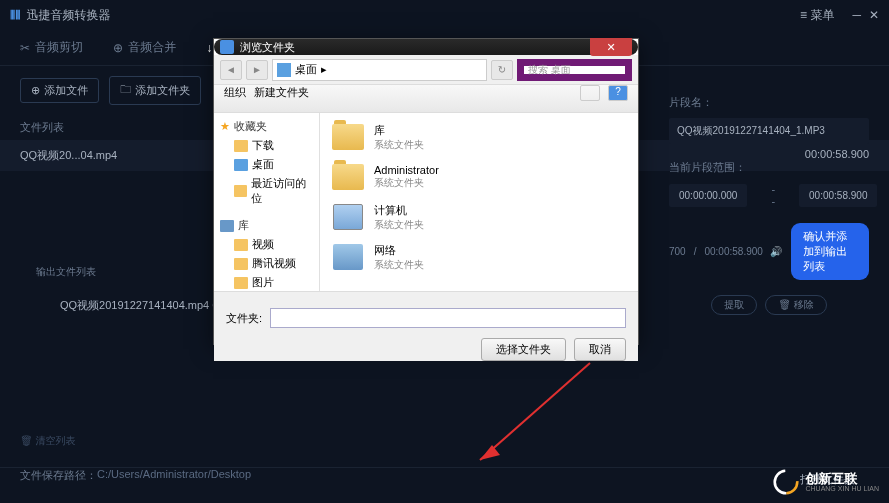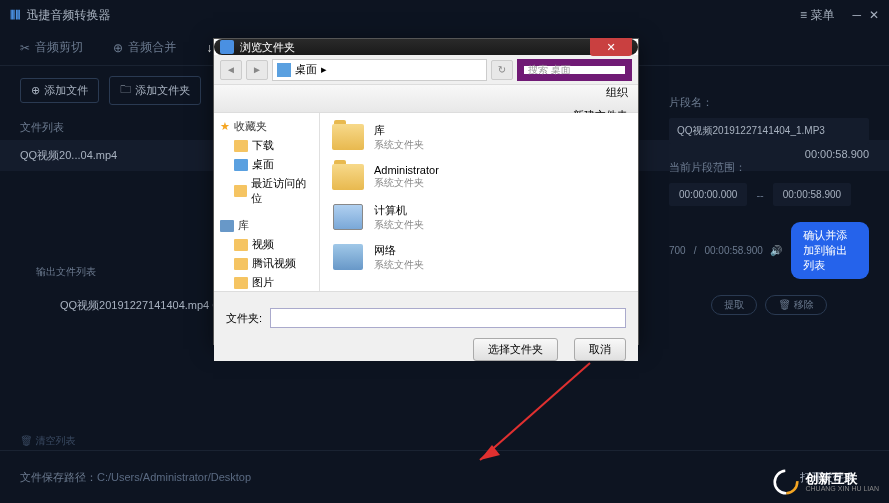--- a/index.html
+++ b/index.html
@@ -18,37 +18,37 @@
 
 .toolbar { display: flex; align-items: center; padding: 10px 20px; gap: 10px; }
 .btn-outline { border: 1px solid #2a3a52; color: #a8b2c0; padding: 4px 10px; border-radius: 3px; font-size: 11px; cursor: pointer; display: flex; align-items: center; gap: 4px; }
 
 .file-header { display: flex; padding: 5px 20px; color: #6b7a8f; font-size: 11px; justify-content: space-between; }
 .file-row { display: flex; padding: 8px 20px; color: #a8b2c0; font-size: 11px; justify-content: space-between; background: #141c2c; }
 
 .right-panel { position: absolute; right: 20px; top: 95px; width: 200px; color: #6b7a8f; font-size: 11px; }
 .right-panel .label { margin-bottom: 8px; }
 .right-panel .value-box { background: #141c2c; padding: 6px 8px; color: #a8b2c0; font-size: 10px; border-radius: 2px; margin-bottom: 16px; }
-.time-row { display: flex; gap: 9px; align-items: center; margin-bottom: 16px; }
+.time-row { display: flex; gap: 24px; align-items: center; margin-bottom: 16px; }
 .time-box { background: #141c2c; padding: 6px 10px; color: #a8b2c0; font-size: 10px; border-radius: 2px; }
 .play-row { display: flex; align-items: center; gap: 8px; font-size: 10px; color: #6b7a8f; }
 .btn-primary { background: #2563eb; color: #fff; padding: 6px 12px; border-radius: 9px; font-size: 11px; cursor: pointer; }
 
 .output-section { position: absolute; top: 265px; left: 20px; right: 20px; }
 .output-title { color: #6b7a8f; font-size: 10px; margin-bottom: 8px; margin-left: 16px; }
 .output-header { display: flex; padding: 6px 0; color: #6b7a8f; font-size: 11px; border-bottom: 1px solid #1a2332; }
 .output-row { display: flex; padding: 8px 0; color: #a8b2c0; font-size: 11px; align-items: center; }
 .col-name { flex: 2; padding-left: 40px; }
 .col-status { width: 120px; text-align: center; }
 .col-ops { width: 200px; display: flex; gap: 8px; justify-content: center; }
 .small-btn { border: 1px solid #2a3a52; color: #6b7a8f; padding: 2px 12px; border-radius: 10px; font-size: 10px; cursor: pointer; }
 
 .clear-link { position: absolute; bottom: 55px; left: 20px; color: #3a4a62; font-size: 10px; cursor: pointer; }
 
-.footer { position: absolute; bottom: 0; left: 0; right: 0; height: 53px; display: flex; align-items: center; padding: 0 20px; color: #6b7a8f; font-size: 11px; border-top: 1px solid #1a2332; }
+.footer { position: absolute; bottom: 0; left: 0; right: 0; height: 36px; display: flex; padding: 0 20px; color: #6b7a8f; font-size: 11px; border-top: 1px solid #1a2332; }
 .footer .path { color: #5a6a82; }
 .footer .spacer { flex: 1; }
 .footer-btn { padding: 4px 14px; color: #a8b2c0; font-size: 11px; cursor: pointer; margin-left: 8px; }
 .footer-btn.highlight { border: 2px solid #e03030; }
 
 
 .watermark { position: absolute; bottom: 8px; right: 10px; display: flex; align-items: center; gap: 6px; }
 .watermark-logo { width: 26px; height: 26px; }
 .watermark-text { color: #fff; font-size: 13px; font-weight: bold; line-height: 1; }
 .watermark-sub { color: #888; font-size: 7px; }
@@ -62,21 +62,21 @@
 .dlg-title .icon { width: 14px; height: 14px; background: #4a90e2; border-radius: 2px; margin-right: 6px; }
 .dlg-title .spacer { flex: 1; }
 .dlg-close { width: 42px; height: 18px; background: #c94040; color: #fff; text-align: center; font-size: 11px; line-height: 18px; border-radius: 0 0 3px 3px; cursor: pointer; }
 
 .dlg-nav { height: 30px; background: #f0f0f0; display: flex; align-items: center; padding: 0 6px; gap: 4px; border-bottom: 1px solid #ddd; }
 .nav-arrow { width: 22px; height: 20px; background: #e8e8e8; border: 1px solid #ccc; border-radius: 2px; display: flex; align-items: center; justify-content: center; font-size: 10px; color: #888; }
 .breadcrumb { flex: 1; height: 22px; background: #fff; border: 1px solid #ccc; display: flex; align-items: center; padding: 0 4px; font-size: 11px; gap: 4px; }
 .bc-icon { width: 14px; height: 14px; background: #5aa0e0; }
 .search-box { width: 115px; height: 22px; background: #fff; border: 7px solid #701a75; font-size: 10px; color: #999; padding: 0 4px; display: flex; align-items: center; }
 
-.dlg-toolbar { height: 28px; background: linear-gradient(#f8f8f8,#e8e8e8); display: flex; align-items: flex-end; padding: 0 10px; font-size: 11px; gap: 8px; border-bottom: 1px solid #ddd; flex-direction: column; }
+.dlg-toolbar { height: 28px; background: linear-gradient(#f8f8f8,#e8e8e8); display: flex; align-items: flex-start; padding: 0 10px; font-size: 11px; gap: 8px; border-bottom: 1px solid #ddd; }
 .dlg-toolbar span { cursor: pointer; }
 .dlg-toolbar .spacer { flex: 1; }
 .view-icon { width: 20px; height: 16px; border: 1px solid #ccc; border-radius: 2px; }
 
 .dlg-body { display: flex; height: 178px; }
 .dlg-sidebar { width: 106px; background: #fff; border-right: 1px solid #e0e0e0; overflow: hidden; padding: 4px 0; }
 .tree-item { display: flex; align-items: center; padding: 2px 6px; font-size: 11px; gap: 4px; cursor: pointer; }
 .tree-item.fav { color: #333; }
 .tree-item .star { color: #f5a623; }
 .tree-item .folder-i { width: 14px; height: 12px; background: #f5c462; border-radius: 1px; }
@@ -89,21 +89,21 @@
 .content-item .sub { color: #888; font-size: 10px; }
 
 .folder-big { width: 32px; height: 26px; background: linear-gradient(#f7d98a,#e8b94f); border-radius: 2px; position: relative; }
 .folder-big::before { content: ""; position: absolute; top: -4px; left: 2px; width: 12px; height: 4px; background: #e8b94f; border-radius: 2px 2px 0 0; }
 .computer-icon { width: 30px; height: 26px; background: linear-gradient(#b0d0f0,#7aa8d8); border: 1px solid #888; border-radius: 2px; }
 .network-icon { width: 30px; height: 26px; background: linear-gradient(#a0c8e8,#6898c8); border-radius: 2px; }
 
 .dlg-footer { height: 70px; background: #f0f0f0; border-top: 1px solid #ddd; padding: 16px 12px; }
 .folder-input-row { display: flex; align-items: center; gap: 8px; margin-bottom: 10px; font-size: 11px; }
 .folder-input { flex: 1; height: 20px; border: 1px solid #aac; background: #fff; }
-.dlg-buttons { display: flex; justify-content: flex-end; gap: 16px; }
+.dlg-buttons { display: flex; justify-content: flex-end; gap: 8px; }
 .win-button { padding: 3px 14px; font-size: 11px; background: linear-gradient(#f8f8f8,#e0e0e0); border: 1px solid #aaa; border-radius: 3px; cursor: pointer; }
 </style>
 </head>
 <body>
 
 <div class="titlebar">
   <span class="logo">⦀⦀</span>
   <span>迅捷音频转换器</span>
   <span class="spacer"></span>
   <span class="menu-btn">≡ <span>菜单</span></span>

